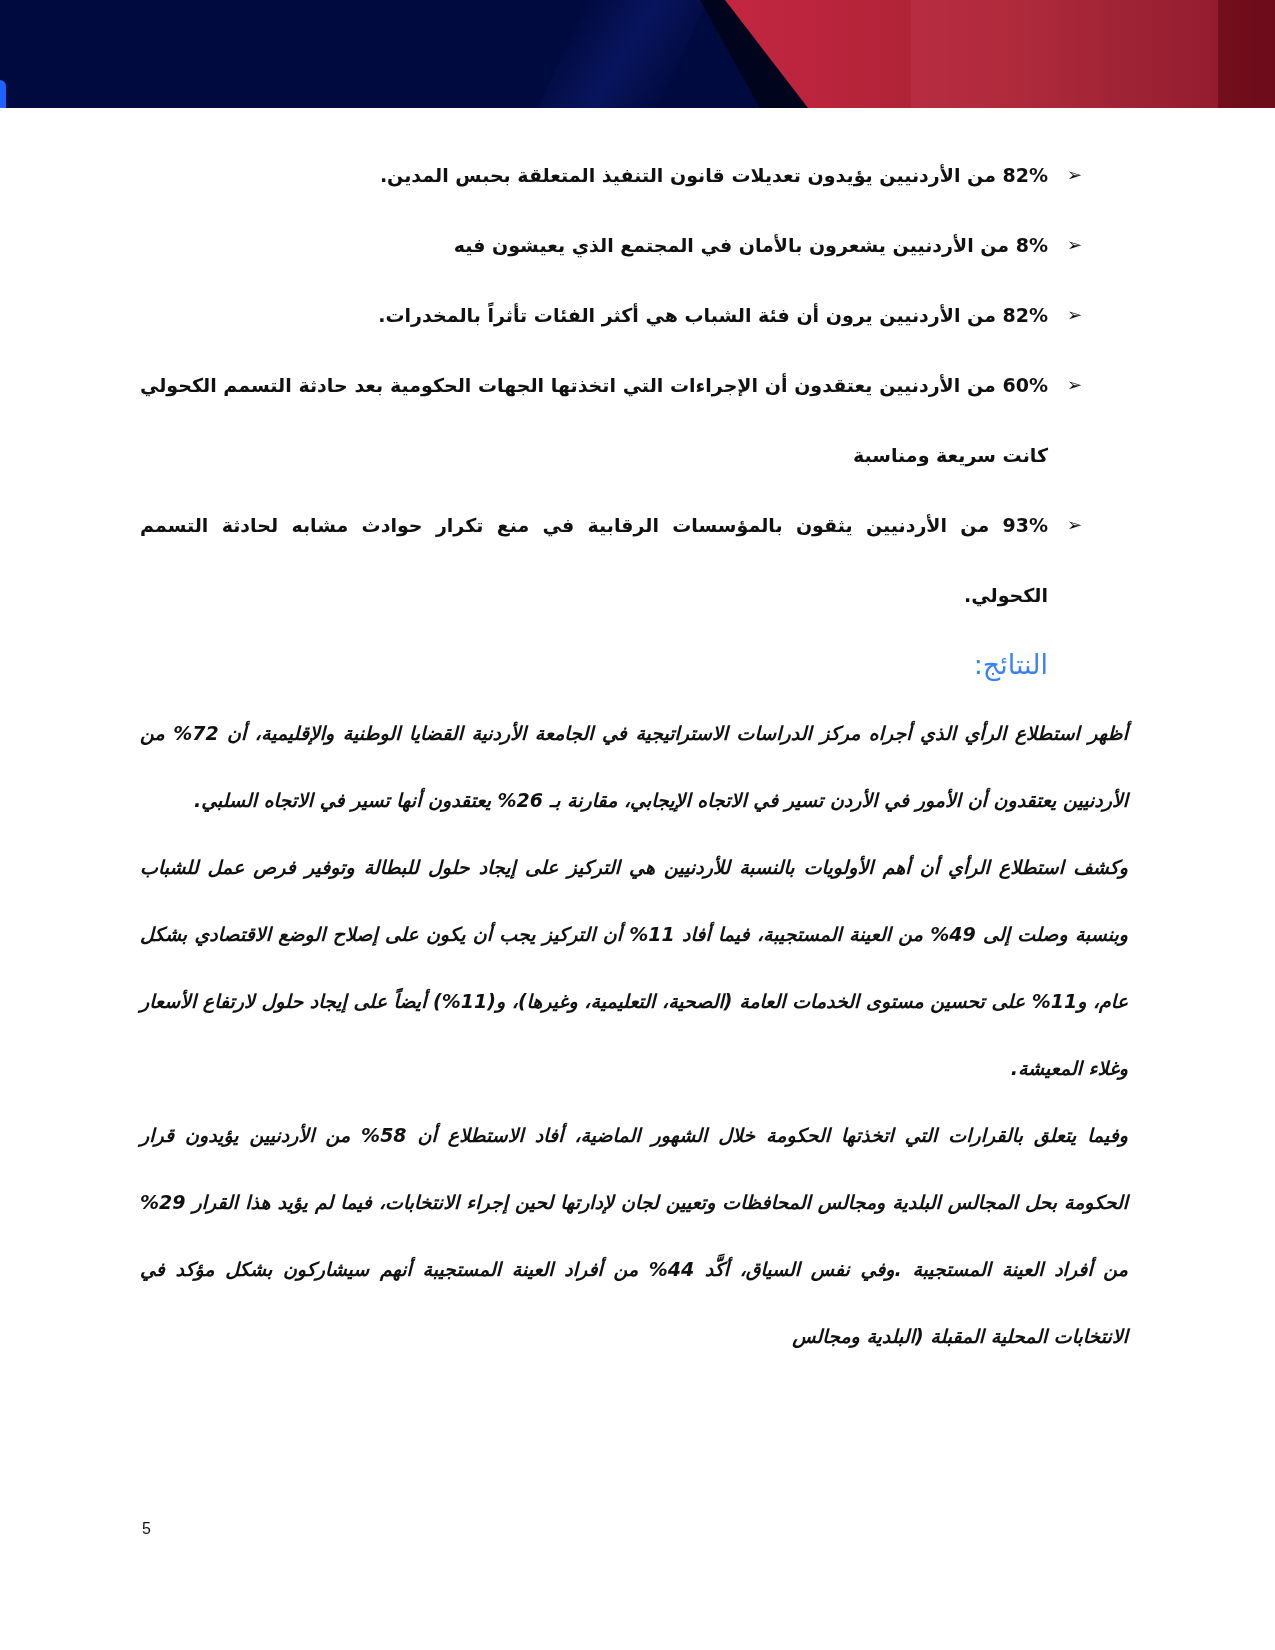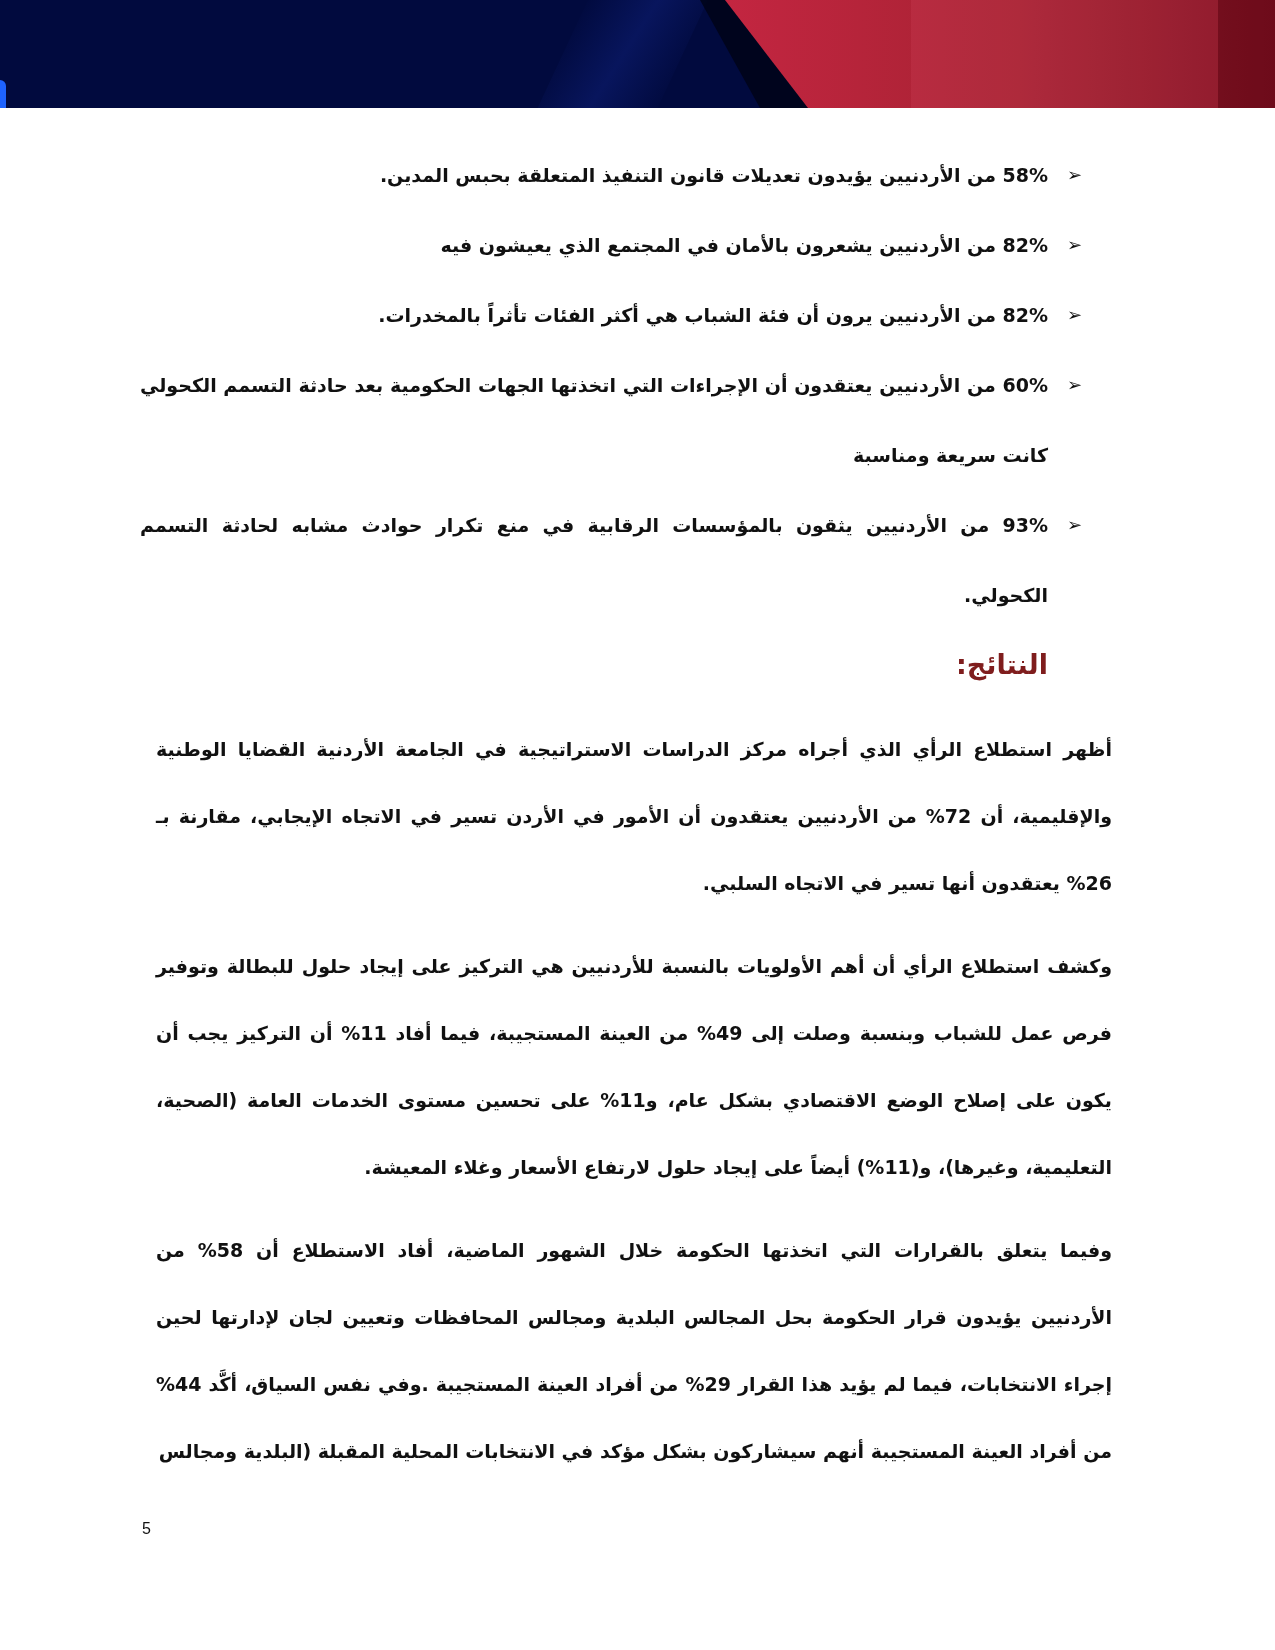--- a/index.html
+++ b/index.html
@@ -46,25 +46,26 @@
   .bullet {
     position: relative; padding-right: 0; margin-right: 80px;
     font-size: 19px; font-weight: bold; line-height: 70px;
   }
   .bullet .arrow {
     position: absolute; right: -34px; top: 0;
     font-size: 18px; font-weight: normal; color: #111;
   }
   .heading {
     margin-right: 80px; margin-top: 0px; height: 70px; line-height: 70px;
-    font-size: 27px; font-weight: bold; color: #7f1d1d;
+    font-size: 27px; font-weight: normal; color: #3b82f6;
   }
   .para {
-    font-size: 19px; font-weight: bold; line-height: 67px; margin: 16px;
+    font-size: 19px; font-weight: bold; line-height: 67px; margin: 0;
     text-align: justify;
+    font-style: italic;
   }
   .page-number {
     position: absolute; left: 142px; top: 1520px;
     font-family: "Liberation Sans", sans-serif; font-size: 16px; color: #111;
   }
 </style>
 </head>
 <body>
 
 <div class="banner">
@@ -73,25 +74,25 @@
   <div class="red"></div>
   <div class="red-panel p2"></div>
   <div class="red-panel p3"></div>
   <div class="blue-edge"></div>
 </div>
 
 <div class="content">
   <div>
     <div class="bullet">
       <span class="arrow">➢</span>
-      <span>58% من الأردنيين يؤيدون تعديلات قانون التنفيذ المتعلقة بحبس المدين.</span>
+      <span>82% من الأردنيين يؤيدون تعديلات قانون التنفيذ المتعلقة بحبس المدين.</span>
     </div>
     <div class="bullet">
       <span class="arrow">➢</span>
-      <span>82% من الأردنيين يشعرون بالأمان في المجتمع الذي يعيشون فيه</span>
+      <span>8% من الأردنيين يشعرون بالأمان في المجتمع الذي يعيشون فيه</span>
     </div>
     <div class="bullet">
       <span class="arrow">➢</span>
       <span>82% من الأردنيين يرون أن فئة الشباب هي أكثر الفئات تأثراً بالمخدرات.</span>
     </div>
     <div class="bullet">
       <span class="arrow">➢</span>
       <span>60% من الأردنيين يعتقدون أن الإجراءات التي اتخذتها الجهات الحكومية بعد حادثة التسمم الكحولي كانت سريعة ومناسبة</span>
     </div>
     <div class="bullet">

